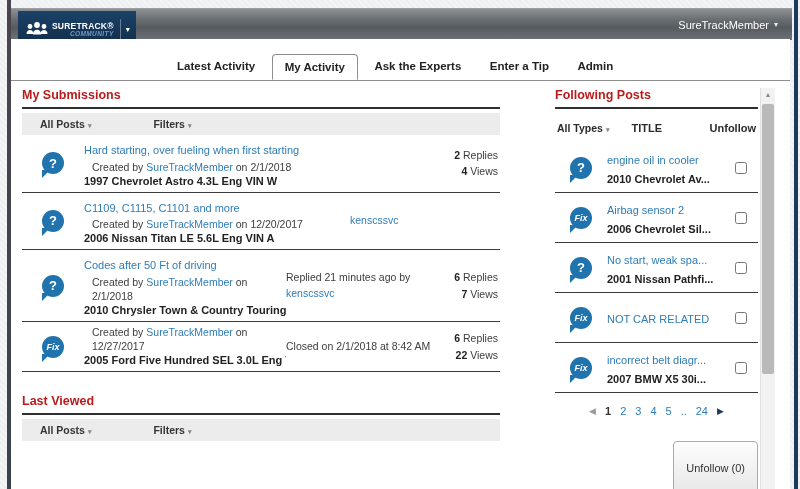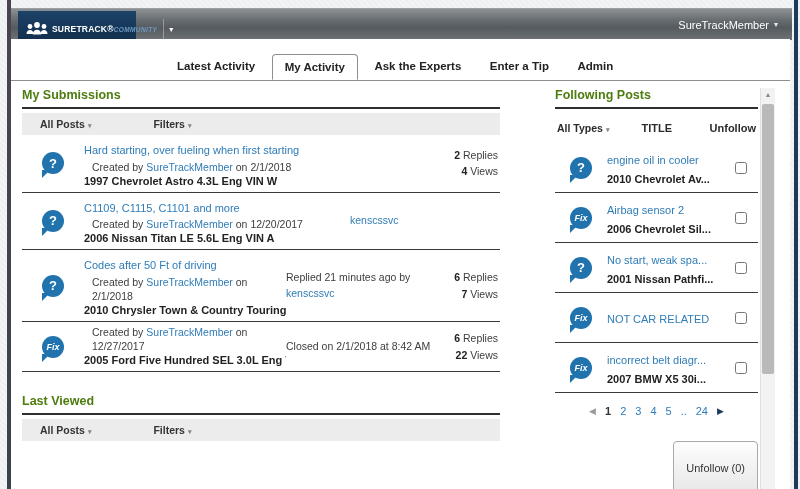--- a/index.html
+++ b/index.html
@@ -20,34 +20,34 @@
   }
   .user-menu{position:absolute;right:14px;top:0;height:31px;display:flex;align-items:center;gap:5px;color:#fff;font-size:11px;cursor:pointer;}
   .user-menu .caret{font-size:8px;color:#e8e8e8;}
   
   .logo-box{
     position:absolute;left:18px;top:11px;width:118px;height:37px;
     background:linear-gradient(#1b4268,#112b47);
     display:flex;align-items:center;padding:0 0 0 7px;box-sizing:border-box;
   }
   .logo-icon{width:24px;height:18px;flex:0 0 auto;}
-  .logo-text{display:flex;align-items:flex-end;margin-left:3px;line-height:1.05;}
+  .logo-text{display:flex;flex-direction:column;align-items:flex-end;margin-left:3px;line-height:1.05;}
   .logo-title{color:#fff;font-weight:bold;font-size:8.5px;letter-spacing:.2px;}
   .logo-sub{color:#6f9cc6;font-weight:bold;font-style:italic;font-size:6.5px;letter-spacing:.4px;}
   .logo-caret{margin-left:6px;border-left:1px solid rgba(255,255,255,.35);height:22px;display:flex;align-items:center;padding:0 5px;color:#fff;font-size:8px;cursor:pointer;}
   
   .panel{position:absolute;left:11px;right:10px;top:39px;bottom:0;background:#fff;}
   
   .tabs{padding:14px 0 0 154px;border-bottom:1px solid #8e8e8e;height:27px;box-sizing:content-box;}
   .tab{display:inline-block;padding:6px 12px 6px;font-size:11.5px;font-weight:bold;color:#222;cursor:pointer;position:relative;}
   .tab.active{border:1px solid #8e8e8e;border-bottom:1px solid #fff;border-radius:4px 4px 0 0;background:#fff;top:1px;}
   
   .left-col{position:absolute;left:11px;top:49px;width:478px;}
   .right-col{position:absolute;left:544px;top:49px;width:203px;}
-  h2.section-title{margin:0 0 5px;font-size:12.5px;font-weight:bold;color:#4d7c0f;}
+  h2.section-title{margin:0 0 5px;font-size:12.5px;font-weight:bold;color:#b91c1c;}
   .section-rule{border-bottom:2px solid #2f2f2f;margin-bottom:4px;}
   .filterbar{background:#ececec;height:22px;display:flex;align-items:center;font-size:10.5px;font-weight:bold;color:#333;}
   .filterbar .fitem{margin-left:18px;cursor:pointer;}
   .filterbar .fitem + .fitem{margin-left:62px;}
   .filterbar .caret{font-size:7px;color:#888;margin-left:3px;}
   
   .sub-item{display:flex;align-items:center;min-height:49px;border-bottom:1.5px solid #3a3a3a;box-sizing:border-box;padding:3px 0;}
   .icon-cell{flex:0 0 62px;display:flex;justify-content:center;}
   .bubble{width:22px;height:22px;background:#2173ae;border-radius:50%;color:#fff;font-weight:bold;font-size:13px;display:flex;align-items:center;justify-content:center;position:relative;}
   .bubble::after{content:"";position:absolute;left:0;bottom:-4px;width:0;height:0;border:4px solid transparent;border-top-color:#2173ae;border-left-color:#2173ae;}
@@ -58,21 +58,21 @@
   a.ulink{color:#2e7cb8;text-decoration:none;cursor:pointer;}
   .vehicle{font-size:11px;font-weight:bold;color:#222;white-space:nowrap;overflow:hidden;}
   .status-cell{flex:0 0 150px;font-size:10.5px;color:#3d3d3d;line-height:1.5;}
   .stats-cell{flex:0 0 62px;text-align:right;font-size:10.5px;color:#3d3d3d;line-height:1.55;padding-right:2px;}
   .stats-cell b{color:#222;}
   .section-gap{height:22px;}
   
   .fheader{display:flex;align-items:center;font-weight:bold;color:#2b2b2b;height:30px;}
   .fheader .all-types{font-size:10.5px;margin-left:2px;cursor:pointer;}
   .fheader .caret{font-size:7px;color:#888;margin-left:3px;}
-  .fheader .col-title{font-size:11px;margin-left:32px;}
+  .fheader .col-title{font-size:11px;margin-left:22px;}
   .fheader .col-unfollow{font-size:11px;margin-left:auto;margin-right:2px;}
   .f-item{display:flex;align-items:center;min-height:50px;border-bottom:1.5px solid #3a3a3a;box-sizing:border-box;padding:4px 0;}
   .f-icon{flex:0 0 52px;display:flex;justify-content:center;}
   .f-text{flex:1 1 auto;min-width:0;line-height:1.5;}
   .f-check{flex:0 0 34px;display:flex;justify-content:center;}
   .f-check input{width:12px;height:12px;margin:0;cursor:pointer;}
   .pagination{display:flex;align-items:center;justify-content:center;gap:9px;margin-top:12px;font-size:11px;}
   .pagination .arrow{color:#9a9a9a;font-size:9px;cursor:pointer;}
   .pagination .arrow.next{color:#1c3a5c;}
   .pagination a.page{color:#2e7cb8;text-decoration:none;cursor:pointer;}

